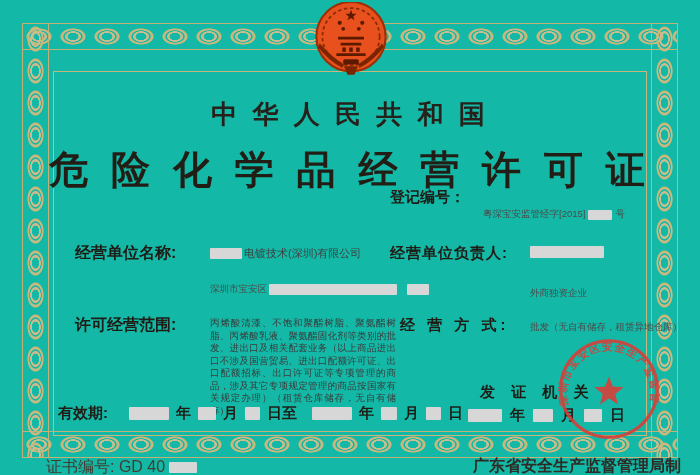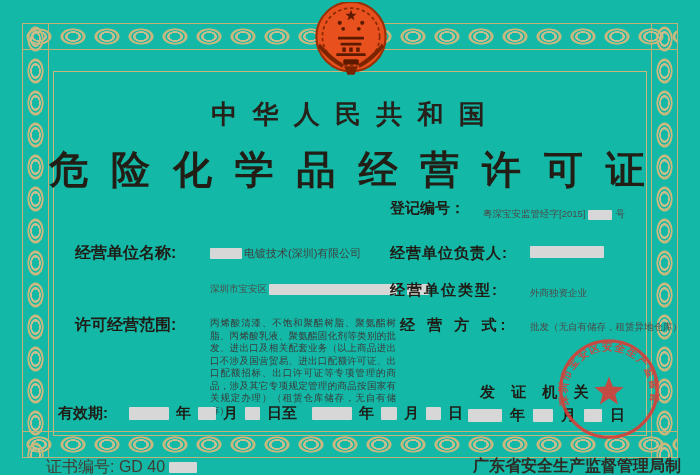--- a/index.html
+++ b/index.html
@@ -89,41 +89,40 @@
     <rect x="33" y="59" width="34" height="3.4" rx="1" fill="#5c1a00"></rect>
     <path d="M14,48 Q28,64 42,72 L40,76 Q24,68 12,52 Z" fill="#7a2500"></path>
     <path d="M86,48 Q72,64 58,72 L60,76 Q76,68 88,52 Z" fill="#7a2500"></path>
     <rect x="41" y="66" width="18" height="6" rx="2" fill="#5c1a00"></rect>
     <polygon points="42,74 58,74 54,84 46,84" fill="#7a2500"></polygon>
   </svg>
 
   <div class="country">中 华 人 民 共 和 国</div>
   <div class="title">危 险 化 学 品 经 营 许 可 证</div>
 
-  <span class="abs lbl" style="left:390px;top:199px;">登记编号：</span>
+  <span class="abs lbl" style="left:390px;top:188px;">登记编号：</span>
   <span class="flexrow" style="left:483px;top:208px;gap:3px;">
     <span class="sm">粤深宝安监管经字[2015]</span>
     <span class="redact" style="width:24px;height:10px;"></span>
     <span class="sm">号</span>
   </span>
 
   <span class="abs lbl lbl-lg" style="left:75px;top:243px;">经营单位名称:</span>
   <span class="flexrow" style="left:210px;top:246px;gap:2px;">
     <span class="redact" style="width:32px;height:11px;"></span>
     <span class="md">电镀技术(深圳)有限公司</span>
   </span>
   <span class="abs lbl" style="left:390px;top:244px;letter-spacing:1px;">经营单位负责人:</span>
   <span class="abs redact" style="left:530px;top:246px;width:74px;height:12px;"></span>
 
   <span class="flexrow" style="left:210px;top:283px;gap:2px;">
     <span class="sm">深圳市宝安区</span>
     <span class="redact" style="width:128px;height:11px;"></span>
     <span class="redact" style="width:22px;height:11px;margin-left:8px;"></span>
   </span>
-  <span class="abs lbl spaced2" style="left:390px;top:281px;">经营单位类型:</span>
   <span class="abs sm" style="left:530px;top:287px;">外商独资企业</span>
 
   <span class="abs lbl lbl-lg" style="left:75px;top:315px;">许可经营范围:</span>
   <div class="scope-text">丙烯酸清漆、不饱和聚酯树脂、聚氨酯树脂、丙烯酸乳液、聚氨酯固化剂等类别的批发、进出口及相关配套业务（以上商品进出口不涉及国营贸易、进出口配额许可证、出口配额招标、出口许可证等专项管理的商品，涉及其它专项规定管理的商品按国家有关规定办理）（租赁仓库储存，无自有储存）。</div>
   <span class="abs lbl" style="left:400px;top:316px;letter-spacing:4px;">经 营 方 式:</span>
   <span class="abs lbl" style="left:480px;top:383px;letter-spacing:6px;">发 证 机 关</span>
 
   <span class="abs sm" style="left:530px;top:321px;">批发（无自有储存，租赁异地仓库）</span>
   <svg class="stamp" viewBox="0 0 110 110">
     <defs>

